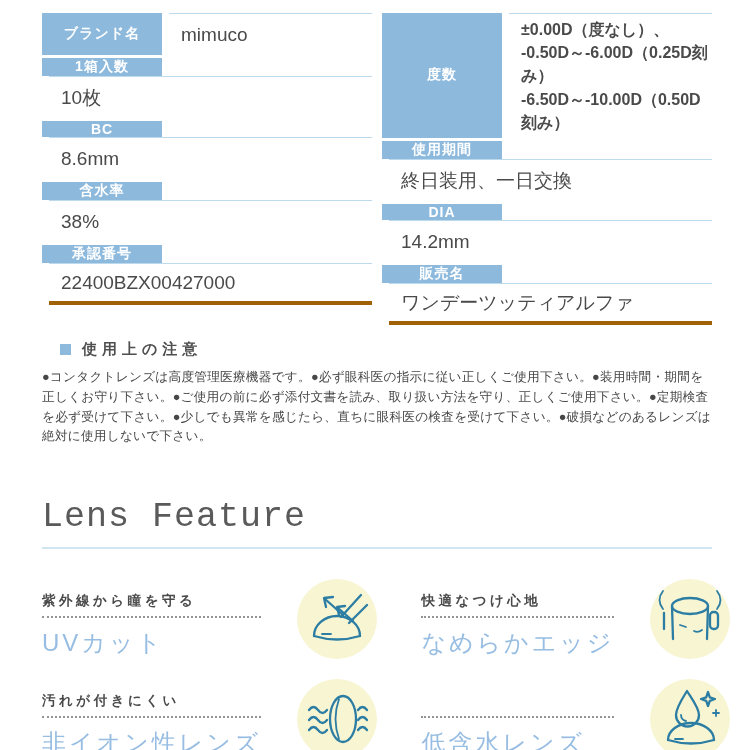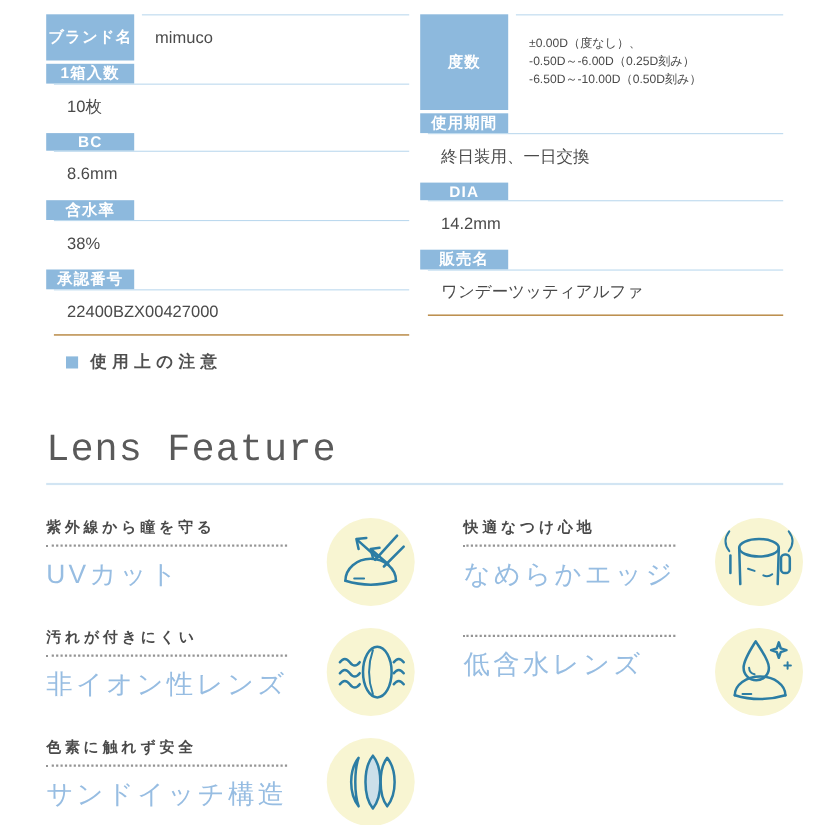--- a/index.html
+++ b/index.html
@@ -4,38 +4,38 @@
 <style>
   html,body{margin:0;padding:0;background:#fff;width:750px;height:750px;overflow:hidden;}
   body{font-family:"Liberation Sans","DejaVu Sans",sans-serif;color:#4a4a4a;}
   .wrap{padding:13px 38px 6px 42px;}
 
   
   .tables{display:flex;gap:10px;}
   .spec-table{flex:1;min-width:0;}
   .spec-table .row{display:flex;align-items:stretch;}
   .spec-table .row + .row{margin-top:3px;flex-direction:column;}
-  .cell-label{width:80px;flex:none;background:#8db9dd;color:#fff;display:flex;align-items:center;justify-content:center;font-size:14px;font-weight:bold;letter-spacing:1px;text-align:center;}
-  .cell-value{flex:1;min-width:0;margin-left:7px;border-top:1px solid #bcd9ee;display:flex;align-items:center;box-sizing:border-box;min-height:42px;padding:4px 0 4px 12px;font-size:15px;color:#4a4a4a;white-space:pre-line;line-height:1.45;}
-  .spec-table .row:last-child .cell-value{border-bottom:1px solid #a16207;}
-  .row-tall .cell-value{min-height:87px;font-size:11px;}
+  .cell-label{width:120px;flex:none;background:#8db9dd;color:#fff;display:flex;align-items:center;justify-content:center;font-size:14px;font-weight:bold;letter-spacing:1px;text-align:center;}
+  .cell-value{flex:1;min-width:0;margin-left:7px;border-top:1px solid #bcd9ee;display:flex;align-items:center;box-sizing:border-box;min-height:42px;padding:4px 0 4px 12px;font-size:19px;color:#4a4a4a;white-space:pre-line;line-height:1.45;}
+  .spec-table .row:last-child .cell-value{border-bottom:4px solid #a16207;}
+  .row-tall .cell-value{min-height:87px;font-size:16px;font-weight:bold;}
 
   
   .caution{margin-top:15px;}
   .caution-head{display:flex;align-items:center;gap:11px;padding-left:18px;}
   .caution-square{width:11px;height:11px;background:#8db9dd;flex:none;}
   .caution-title{font-size:15px;font-weight:bold;color:#4f4f4f;letter-spacing:5px;}
   .caution-body{margin-top:9px;font-size:12.7px;line-height:1.56;letter-spacing:0.2px;color:#474747;}
 
   
   .section-title{margin-top:50px;font-family:Liberation Mono, monospace;font-size:35px;font-weight:500;color:#5a5a5a;letter-spacing:1px;padding-bottom:10px;border-bottom:2px solid #d2e5f3;}
 
   
   .features{margin-top:30px;display:grid;grid-template-columns:1fr 1fr;column-gap:44px;row-gap:20px;}
-  .feature{display:flex;align-items:flex-start;min-height:80px;gap:26px;}
+  .feature{display:flex;align-items:flex-end;min-height:80px;gap:26px;}
   .feature-text{flex:1;min-width:0;margin-right:10px;}
   .feature-small{font-size:13.5px;font-weight:bold;color:#4a4a4a;letter-spacing:3.5px;white-space:nowrap;}
   .feature-dots{border-bottom:2px dotted #949494;margin:6px 0 9px;height:0;}
   .feature-big{font-size:24px;font-weight:normal;color:#97bde2;letter-spacing:3px;white-space:nowrap;}
   .feature-icon{width:80px;height:80px;border-radius:50%;background:#f8f5d2;flex:none;display:flex;align-items:center;justify-content:center;}
   .feature-icon svg{display:block;}
   .ic{stroke:#2c7da4;stroke-width:2.3;fill:none;stroke-linecap:round;stroke-linejoin:round;}
   .ic-thin{stroke:#2c7da4;stroke-width:1.8;fill:none;stroke-linecap:round;}
   .ic-fill{fill:#cbdfe9;stroke:#2c7da4;stroke-width:2.3;stroke-linejoin:round;}
   .ic-txt{fill:#3c6ba0;font-weight:bold;font-family:"Liberation Sans",sans-serif;}
@@ -89,20 +89,21 @@
         <div class="cell-value">ワンデーツッティアルファ</div>
       </div>
     </div>
   </div>
 
   <div class="caution">
     <div class="caution-head">
       <span class="caution-square"></span>
       <span class="caution-title">使用上の注意</span>
     </div>
+    <div class="caution-body">●コンタクトレンズは高度管理医療機器です。●必ず眼科医の指示に従い正しくご使用下さい。●装用時間・期間を正しくお守り下さい。●ご使用の前に必ず添付文書を読み、取り扱い方法を守り、正しくご使用下さい。●定期検査を必ず受けて下さい。●少しでも異常を感じたら、直ちに眼科医の検査を受けて下さい。●破損などのあるレンズは絶対に使用しないで下さい。</div>
   </div>
 
   <div class="section-title">Lens Feature</div>
 
   <div class="features">
 
     <div class="feature">
       <div class="feature-text">
         <div class="feature-small">紫外線から瞳を守る</div>
         <div class="feature-dots"></div>

